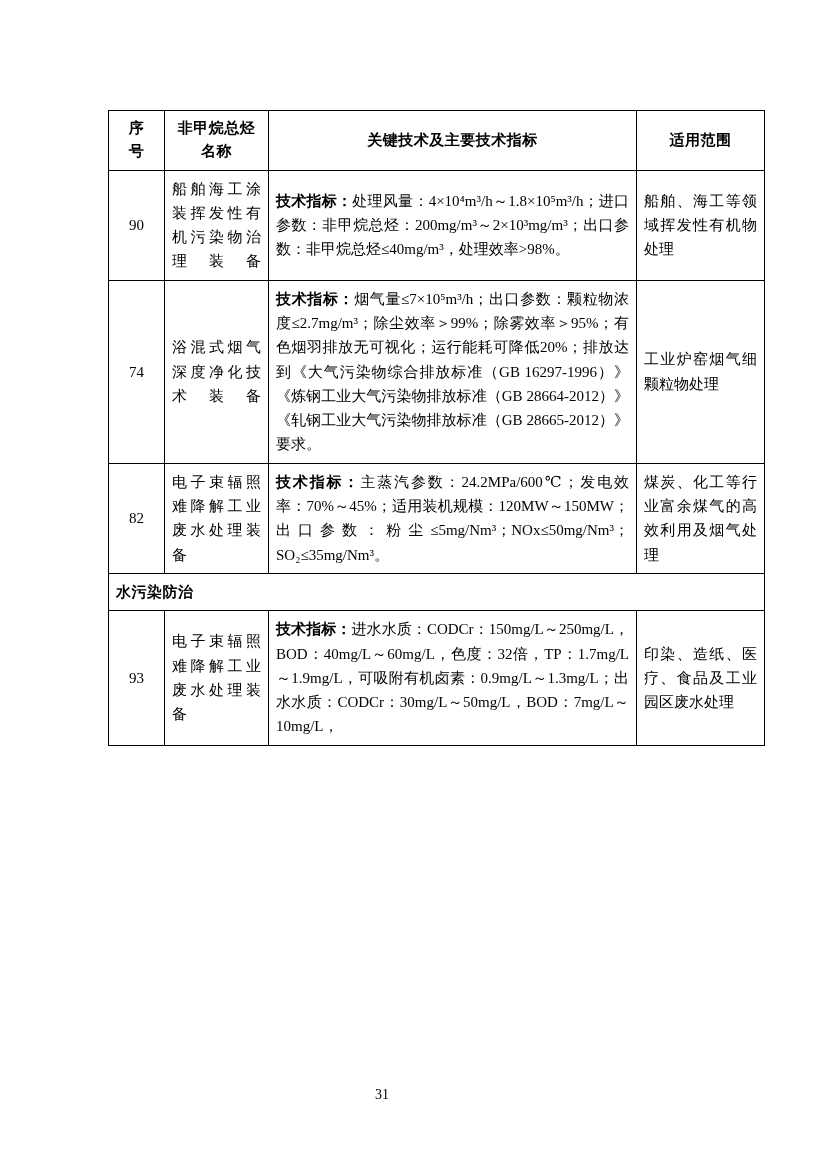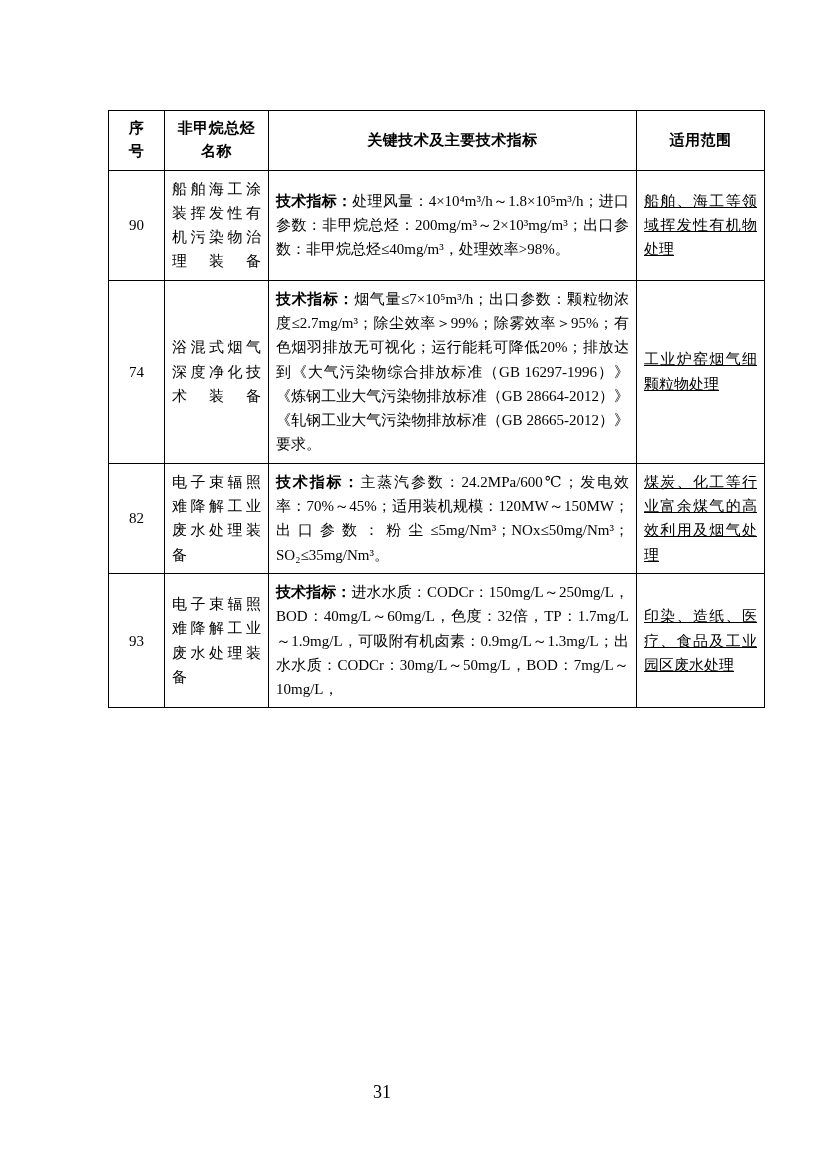--- a/index.html
+++ b/index.html
@@ -63,38 +63,37 @@
     text-align: justify;
     text-justify: inter-ideograph;
     line-height: 1.95;
     font-size: 14.6px;
   }
   .cell-scope {
     text-align: justify;
     text-justify: inter-ideograph;
     line-height: 1.9;
     font-size: 15px;
-    text-decoration: underline;
   }
   .cell-key b, .lead {
     font-weight: bold;
   }
   .section-row td {
     font-weight: bold;
     font-size: 15.5px;
     padding: 7px 10px;
     letter-spacing: 0.5px;
   }
   .page-number {
     position: absolute;
     bottom: 66px;
     left: 0;
     width: 764px;
     text-align: center;
-    font-size: 18px;
+    font-size: 14px;
     font-family: "Liberation Serif", "DejaVu Serif", serif;
   }
 </style>
 </head>
 <body>
 
 <div class="page">
 
   <table class="tech-table">
     <colgroup>
@@ -135,20 +134,23 @@
         <td class="cell-scope">工业炉窑烟气细颗粒物处理</td>
       </tr>
 
       <tr>
         <td class="cell-no">82</td>
         <td class="cell-name">电子束辐照难降解工业废水处理装备</td>
         <td class="cell-key"><b class="lead">技术指标：</b><span>主蒸汽参数：24.2MPa/600℃；发电效率：70%～45%；适用装机规模：120MW～150MW；出口参数：粉尘≤5mg/Nm³；NOx≤50mg/Nm³；SO₂≤35mg/Nm³。</span></td>
         <td class="cell-scope">煤炭、化工等行业富余煤气的高效利用及烟气处理</td>
       </tr>
 
+      <tr class="section-row">
+        <td colspan="4">水污染防治</td>
+      </tr>
 
       <tr>
         <td class="cell-no">93</td>
         <td class="cell-name">电子束辐照难降解工业废水处理装备</td>
         <td class="cell-key"><b class="lead">技术指标：</b><span>进水水质：CODCr：150mg/L～250mg/L，BOD：40mg/L～60mg/L，色度：32倍，TP：1.7mg/L～1.9mg/L，可吸附有机卤素：0.9mg/L～1.3mg/L；出水水质：CODCr：30mg/L～50mg/L，BOD：7mg/L～10mg/L，</span></td>
         <td class="cell-scope">印染、造纸、医疗、食品及工业园区废水处理</td>
       </tr>
     </tbody>
   </table>
 

